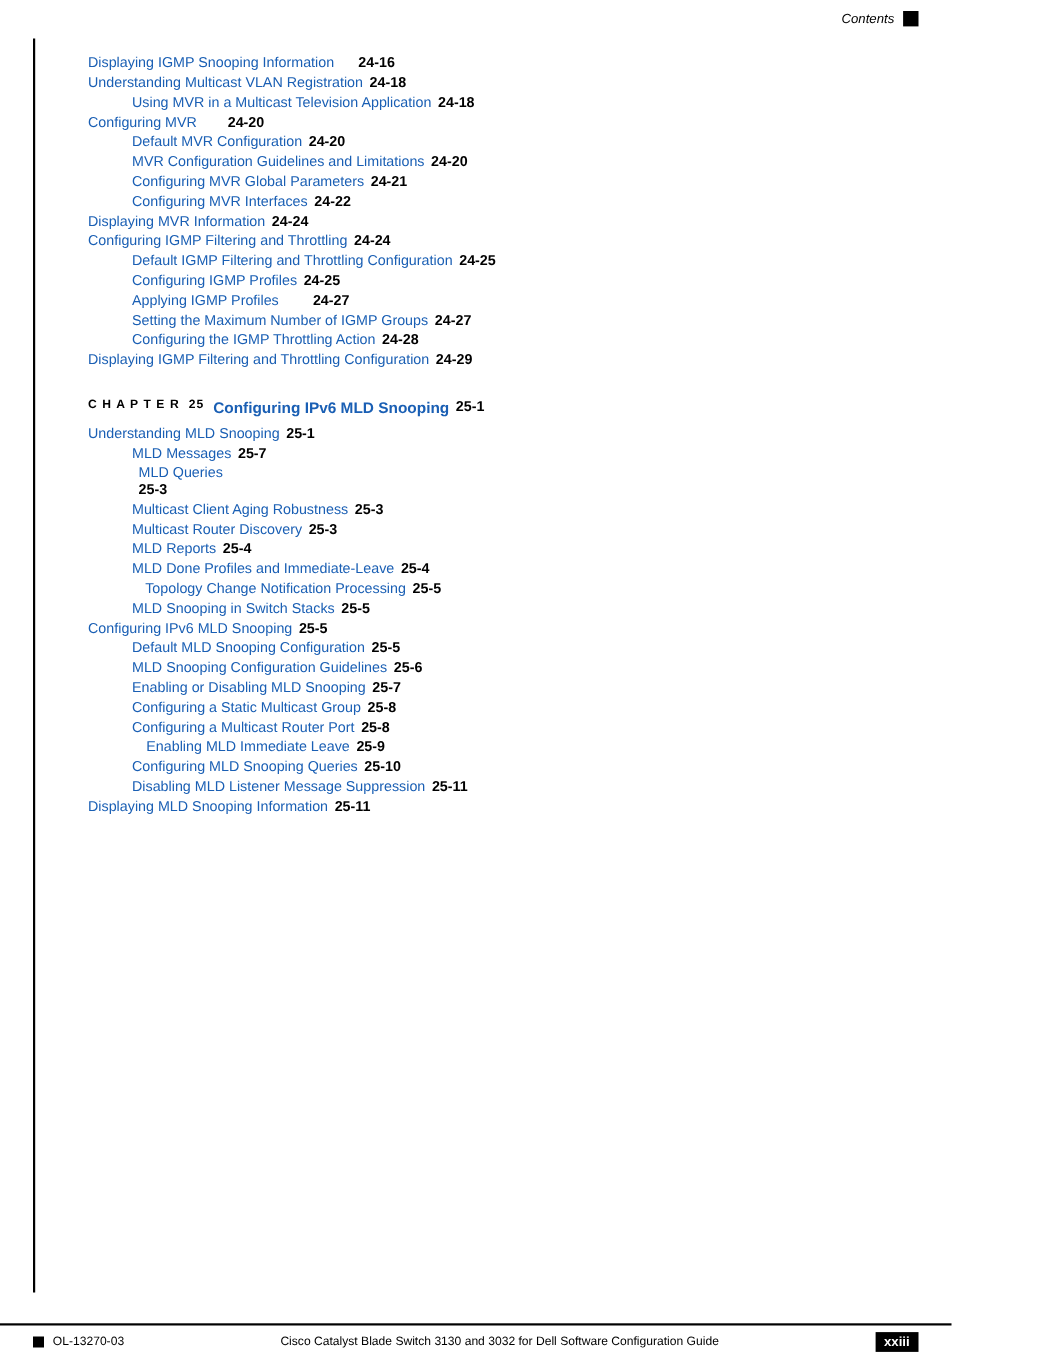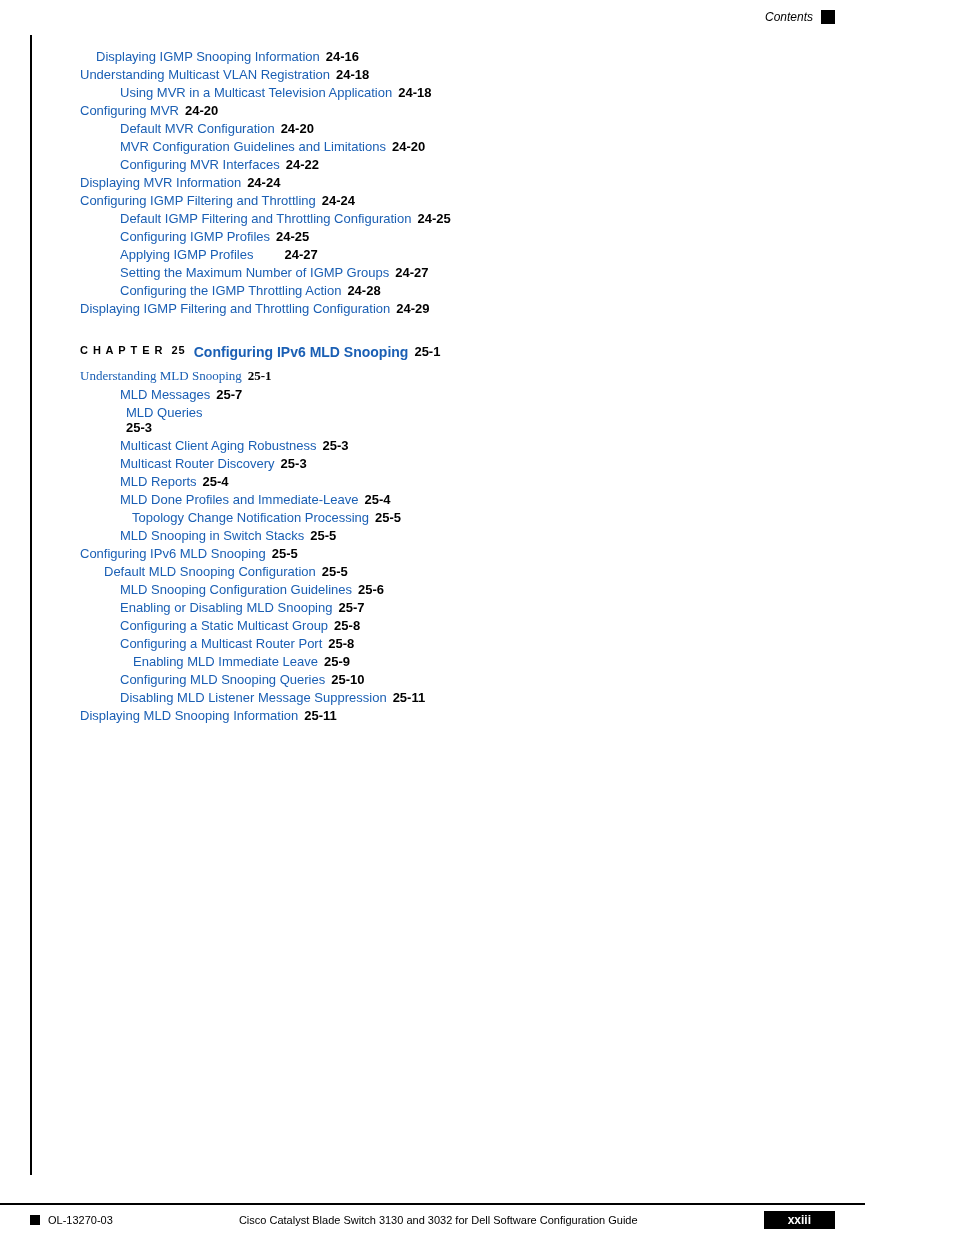--- a/index.html
+++ b/index.html
@@ -150,63 +150,67 @@
       color: #000;
       text-align: center;
       flex: 1;
     }
     .footer-page {
       font-size: 12px;
       font-weight: bold;
       color: #000;
       background: #000;
       color: #fff;
-      padding: 2px 24px;
+      padding: 2px 8px;
     }
   </style>
 </head>
 <body>
 
 <div class="page">
 
   <div class="left-border"></div>
 
   <div class="header">
     <div class="header-right">
       <span class="header-contents">Contents</span>
       <span class="header-square"></span>
     </div>
   </div>
 
   <div class="content">
 
     <div id="toc-entries-top">
-        <div class="toc-entry" style="margin-left: 16px;">
+        <div class="toc-entry" style="margin-left: 0px; gap: 16px;">
           <a class="toc-link" href="#">Displaying IGMP Snooping Information</a>
           <span class="toc-page">24-16</span>
         </div>
         <div class="toc-entry" style="margin-left: 0px;">
           <a class="toc-link" href="#">Understanding Multicast VLAN Registration</a>
           <span class="toc-page">24-18</span>
         </div>
         <div class="toc-entry" style="margin-left: 40px;">
           <a class="toc-link" href="#">Using MVR in a Multicast Television Application</a>
           <span class="toc-page">24-18</span>
         </div>
-        <div class="toc-entry" style="margin-left: 0px;">
+        <div class="toc-entry" style="margin-left: 0px; gap: 22px;">
           <a class="toc-link" href="#">Configuring MVR</a>
           <span class="toc-page">24-20</span>
         </div>
         <div class="toc-entry" style="margin-left: 40px;">
           <a class="toc-link" href="#">Default MVR Configuration</a>
           <span class="toc-page">24-20</span>
         </div>
         <div class="toc-entry" style="margin-left: 40px;">
           <a class="toc-link" href="#">MVR Configuration Guidelines and Limitations</a>
           <span class="toc-page">24-20</span>
+        </div>
+        <div class="toc-entry" style="margin-left: 40px;">
+          <a class="toc-link" href="#">Configuring MVR Global Parameters</a>
+          <span class="toc-page">24-21</span>
         </div>
         <div class="toc-entry" style="margin-left: 40px;">
           <a class="toc-link" href="#">Configuring MVR Interfaces</a>
           <span class="toc-page">24-22</span>
         </div>
         <div class="toc-entry" style="margin-left: 0px;">
           <a class="toc-link" href="#">Displaying MVR Information</a>
           <span class="toc-page">24-24</span>
         </div>
         <div class="toc-entry" style="margin-left: 0px;">
@@ -240,21 +244,21 @@
       </div>
 
     <div class="chapter-section">
       <span class="chapter-label">C H A P T E R</span>
       <span class="chapter-num">25</span>
       <a class="chapter-title-link">Configuring IPv6 MLD Snooping</a>
       <span class="chapter-page">25-1</span>
     </div>
 
     <div id="toc-entries-ch25">
-        <div class="toc-entry" style="margin-left: 0px; font-family: Liberation Serif, serif;">
+        <div class="toc-entry" style="margin-left: 0px;">
           <a class="toc-link" href="#">Understanding MLD Snooping</a>
           <span class="toc-page">25-1</span>
         </div>
         <div class="toc-entry" style="margin-left: 40px;">
           <a class="toc-link" href="#">MLD Messages</a>
           <span class="toc-page">25-7</span>
         </div>
         <div class="toc-entry" style="margin-left: 40px; flex-direction: column;">
           <a class="toc-link" href="#">MLD Queries</a>
           <span class="toc-page">25-3</span>
@@ -280,21 +284,21 @@
           <span class="toc-page">25-5</span>
         </div>
         <div class="toc-entry" style="margin-left: 40px;">
           <a class="toc-link" href="#">MLD Snooping in Switch Stacks</a>
           <span class="toc-page">25-5</span>
         </div>
         <div class="toc-entry" style="margin-left: 0px;">
           <a class="toc-link" href="#">Configuring IPv6 MLD Snooping</a>
           <span class="toc-page">25-5</span>
         </div>
-        <div class="toc-entry" style="margin-left: 24px;">
+        <div class="toc-entry" style="margin-left: 40px;">
           <a class="toc-link" href="#">Default MLD Snooping Configuration</a>
           <span class="toc-page">25-5</span>
         </div>
         <div class="toc-entry" style="margin-left: 40px;">
           <a class="toc-link" href="#">MLD Snooping Configuration Guidelines</a>
           <span class="toc-page">25-6</span>
         </div>
         <div class="toc-entry" style="margin-left: 40px;">
           <a class="toc-link" href="#">Enabling or Disabling MLD Snooping</a>
           <span class="toc-page">25-7</span>

